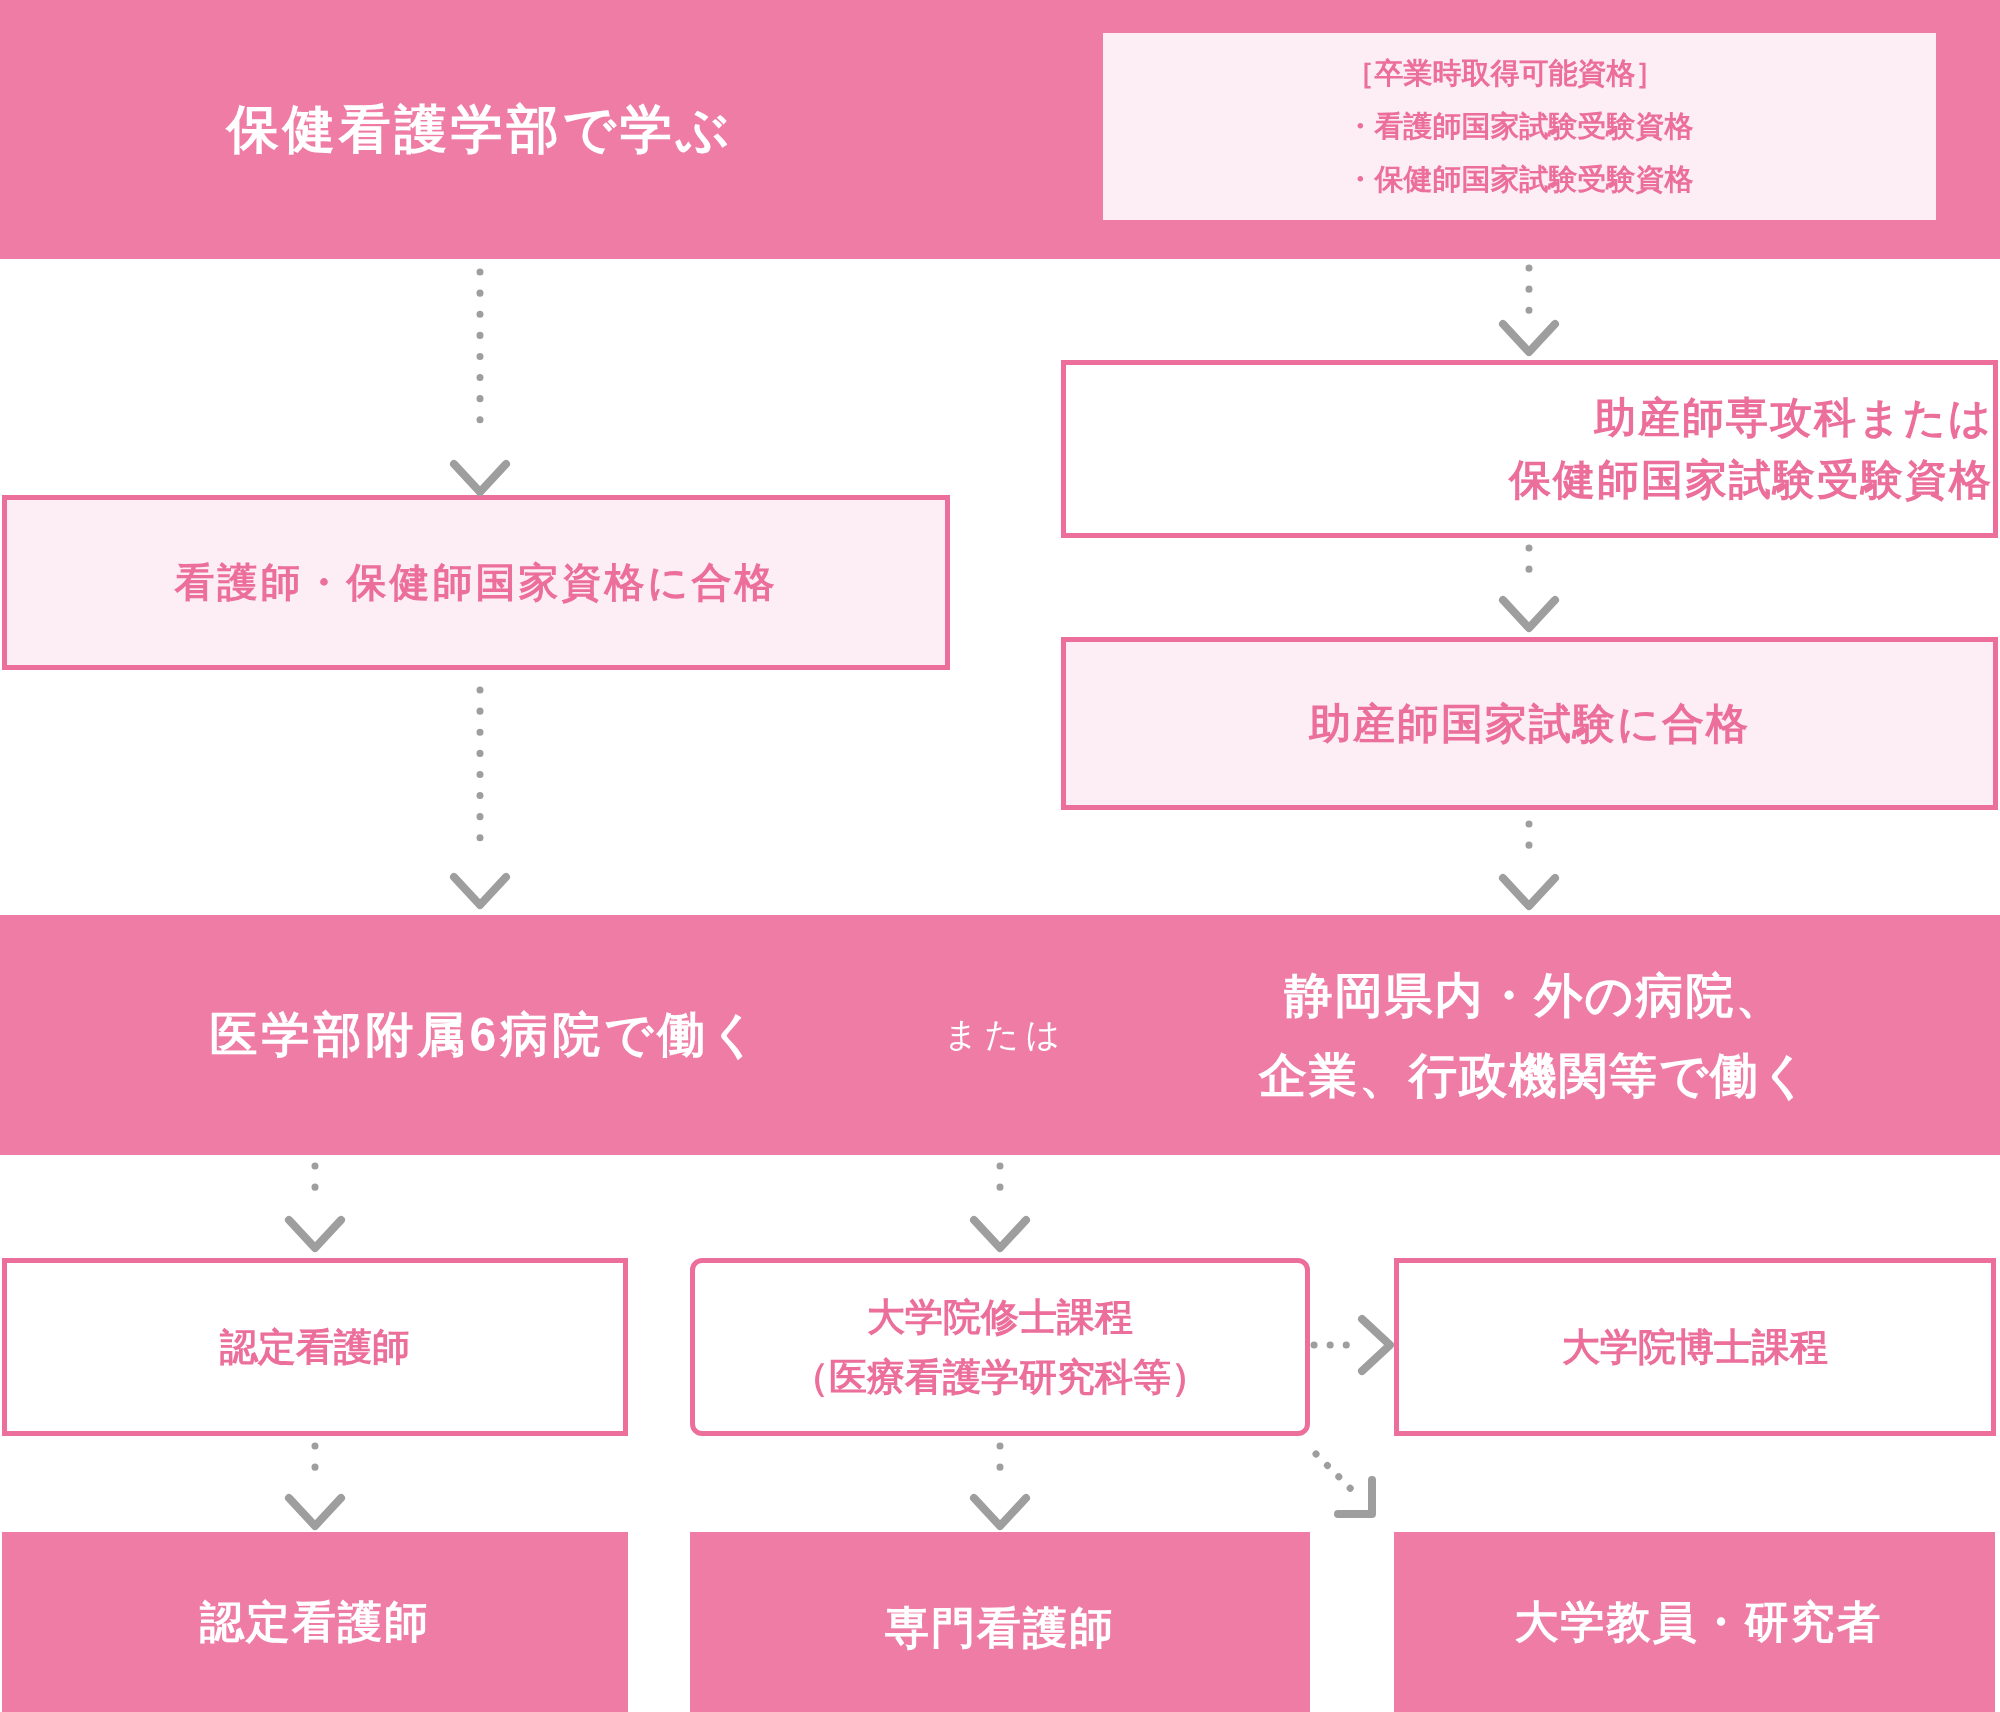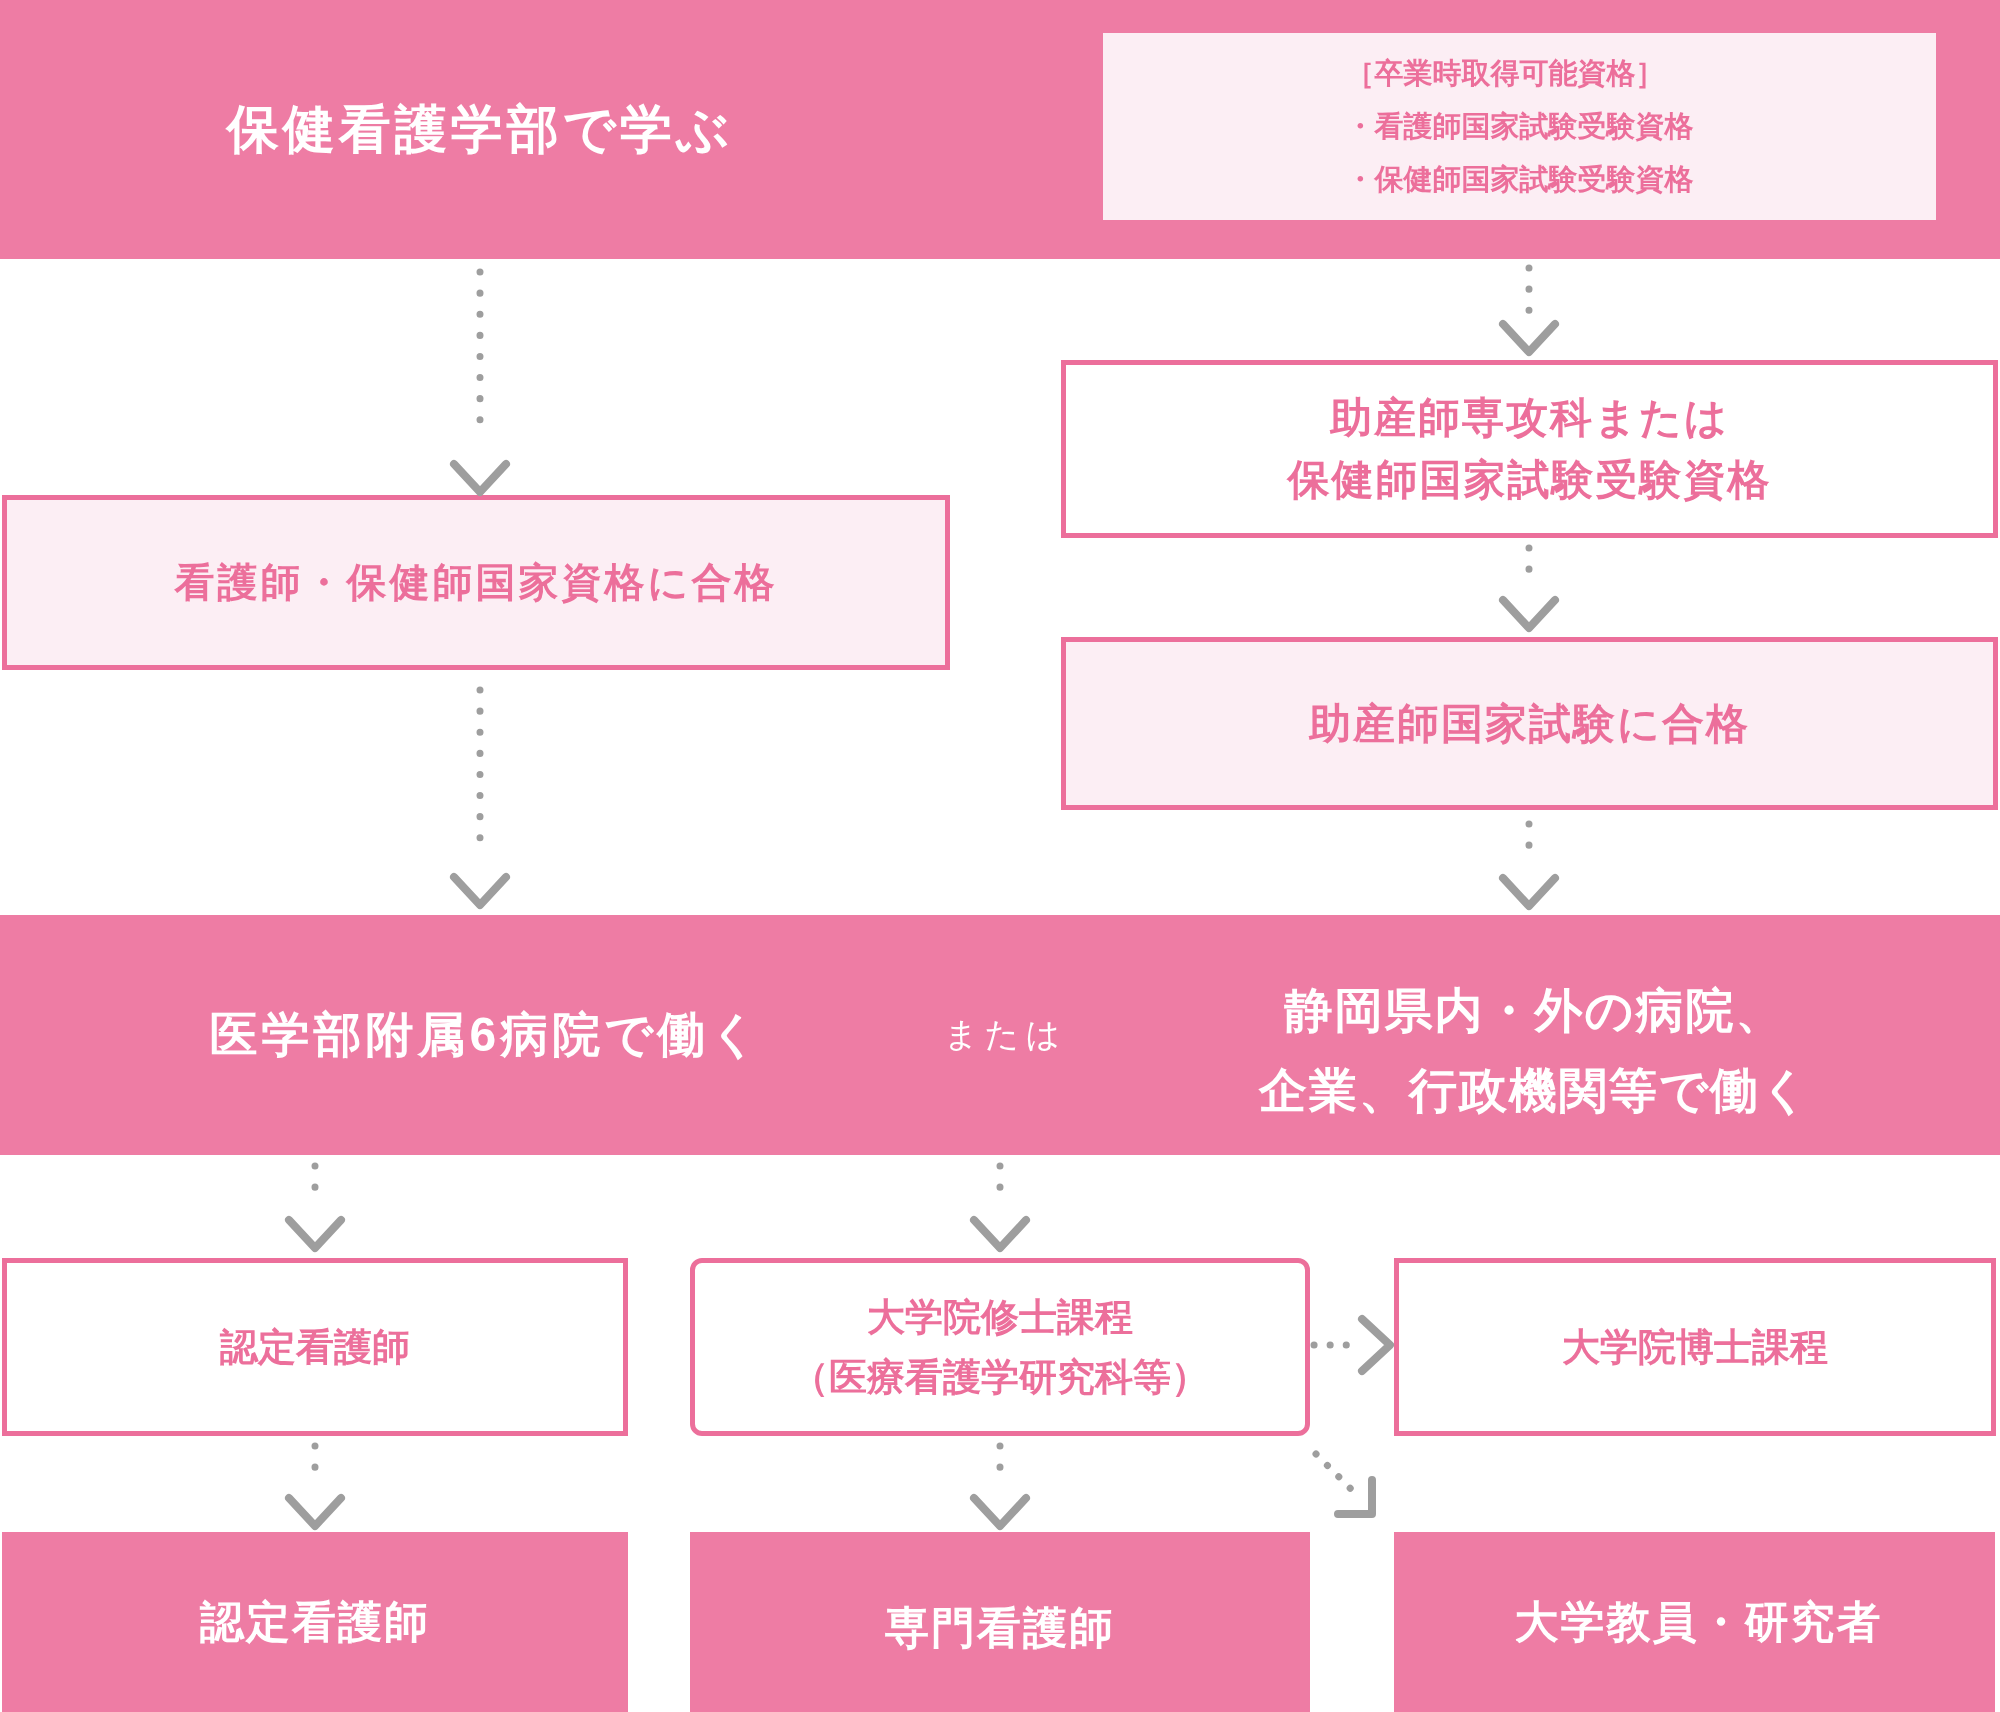--- a/index.html
+++ b/index.html
@@ -22,27 +22,27 @@
   .light-box{background:var(--pink-light);border:5px solid var(--pink-border);color:var(--pink-text);font-weight:700;}
   .pink-box{background:var(--pink);color:var(--white);font-weight:700;}
   .col{flex-direction:column;}
 
   #top-band{left:0;top:0;width:2000px;height:259px;}
   #faculty-title{left:0;top:0;width:960px;height:259px;color:#fff;font-size:52px;font-weight:700;letter-spacing:4px;}
   #qual-box{left:1103px;top:33px;width:833px;height:187px;background:var(--pink-light);}
   #qual-box .lines{text-align:left;color:var(--pink-text);font-size:29px;line-height:53px;font-weight:700;}
 
   #pass-box{left:2px;top:495px;width:948px;height:175px;font-size:40px;letter-spacing:3px;}
-  #midwife-course{left:1061px;top:360px;width:937px;height:178px;font-size:42px;line-height:62px;letter-spacing:2px;}
+  #midwife-course{left:1061px;top:360px;width:937px;height:178px;font-size:42px;line-height:62px;letter-spacing:2px;align-items:flex-end;}
   #midwife-exam{left:1061px;top:637px;width:937px;height:173px;font-size:42px;letter-spacing:2px;}
 
   #work-band{left:0;top:915px;width:2000px;height:240px;}
   #work-left{left:0;top:0;width:940px;height:240px;color:#fff;font-size:48px;font-weight:700;letter-spacing:4px;padding-left:32px;}
   #work-or{left:930px;top:0;width:150px;height:240px;color:#fff;font-size:34px;font-weight:400;letter-spacing:6px;}
-  #work-right{left:1070px;top:16px;width:930px;height:240px;color:#fff;font-size:48px;font-weight:700;letter-spacing:2px;line-height:80px;}
+  #work-right{left:1070px;top:1px;width:930px;height:240px;color:#fff;font-size:48px;font-weight:700;letter-spacing:2px;line-height:80px;}
 
   #certified-school{left:2px;top:1258px;width:626px;height:178px;font-size:38px;line-height:60px;}
   #masters-box{left:690px;top:1258px;width:620px;height:178px;font-size:38px;line-height:60px;border-radius:12px;}
   #doctoral-box{left:1394px;top:1258px;width:602px;height:178px;font-size:38px;}
 
   #certified-nurse{left:2px;top:1532px;width:626px;height:180px;font-size:44px;letter-spacing:2px;}
   #specialist-nurse{left:690px;top:1532px;width:620px;height:192px;font-size:44px;letter-spacing:2px;}
   #faculty-researcher{left:1394px;top:1532px;width:601px;height:180px;font-size:44px;letter-spacing:2px;padding-left:8px;}
 
   #arrows{position:absolute;left:0;top:0;width:2000px;height:1712px;pointer-events:none;}

